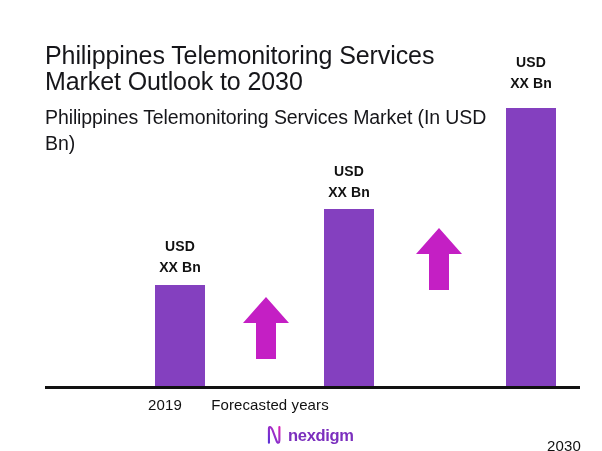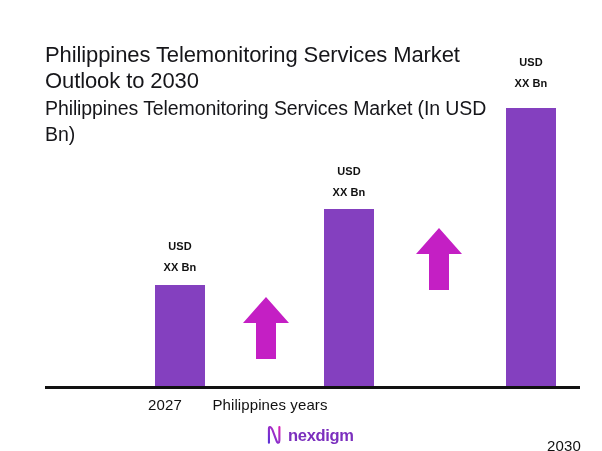--- a/index.html
+++ b/index.html
@@ -23,34 +23,34 @@
   }
 
   
   .title-block {
     position: absolute;
     left: 45px;
     top: 42px;
     width: 470px;
   }
   .chart-title {
-    font-size: 22px;
+    font-size: 25px;
     line-height: 26px;
     font-weight: 400;
     color: #16161a;
     letter-spacing: -0.1px;
     margin: 0;
   }
   .chart-subtitle {
     font-size: 19.5px;
     line-height: 26px;
     font-weight: 400;
     color: #16161a;
     letter-spacing: -0.1px;
-    margin: 1px 0 0 0;
+    margin: 10px 0 0 0;
   }
 
   
   .plot-area {
     position: absolute;
     left: 0;
     top: 0;
     width: 602px;
     height: 451px;
   }
@@ -71,21 +71,21 @@
     bottom: 65px;
   }
   .bar-1 { left: 155px; width: 50px;  height: 101px; }
   .bar-2 { left: 324px; width: 50px;  height: 177px; }
   .bar-3 { left: 506px; width: 50px;  height: 278px; }
 
   
   .bar-label {
     position: absolute;
     text-align: center;
-    font-size: 11px;
+    font-size: 14px;
     font-weight: bold;
     color: #111111;
     line-height: 21px;
     width: 110px;
     letter-spacing: 0.1px;
   }
   .bar-label span { display: block; }
   .bar-label-1 { left: 125px; top: 236px; }
   .bar-label-2 { left: 294px; top: 161px; }
   .bar-label-3 { left: 476px; top: 52px; }
@@ -177,22 +177,22 @@
     <svg class="arrow arrow-1" viewBox="0 0 46 62">
       <polygon points="23,0 46,26 33,26 33,62 13,62 13,26 0,26" fill="#C41FC4"></polygon>
     </svg>
     <svg class="arrow arrow-2" viewBox="0 0 46 62">
       <polygon points="23,0 46,26 33,26 33,62 13,62 13,26 0,26" fill="#C41FC4"></polygon>
     </svg>
 
     <div class="axis-line"></div>
 
     <div class="x-labels">
-      <div class="x-label x-label-0">2027</div>
-      <div class="x-label x-label-1">Philippines years</div>
+      <div class="x-label x-label-0">2019</div>
+      <div class="x-label x-label-1">Forecasted years</div>
       <div class="x-label x-label-4">2030</div>
     </div>
 
   </div>
 
   <div class="logo">
     <svg class="logo-mark" viewBox="0 0 24 24">
       <defs>
         <linearGradient id="nxg" x1="0" y1="1" x2="1" y2="0">
           <stop offset="0%" stop-color="#5b2fd6"></stop>

